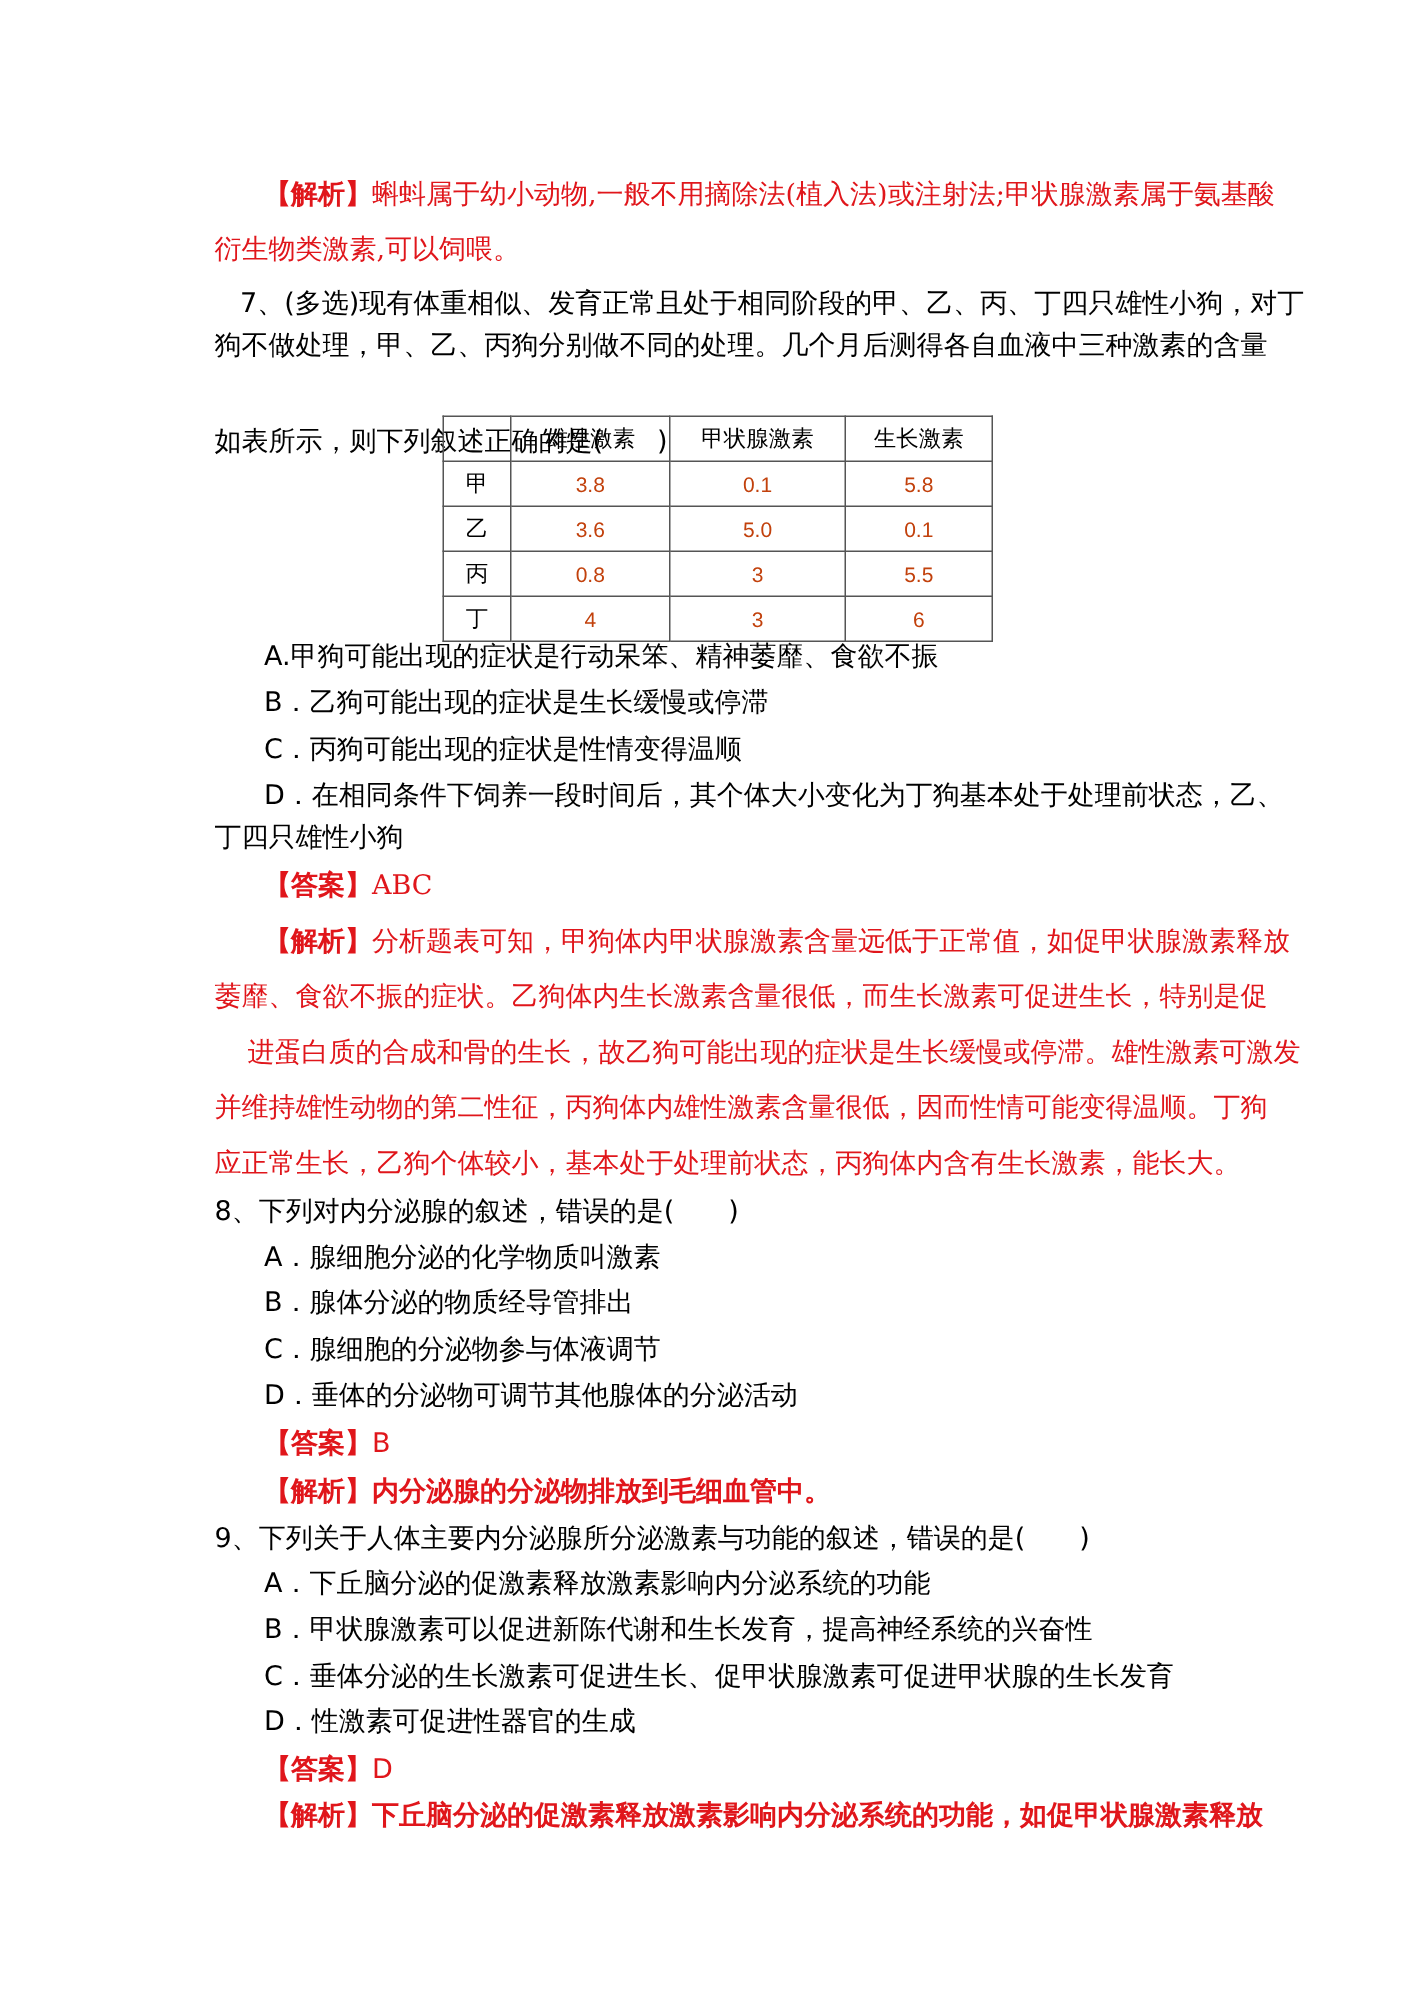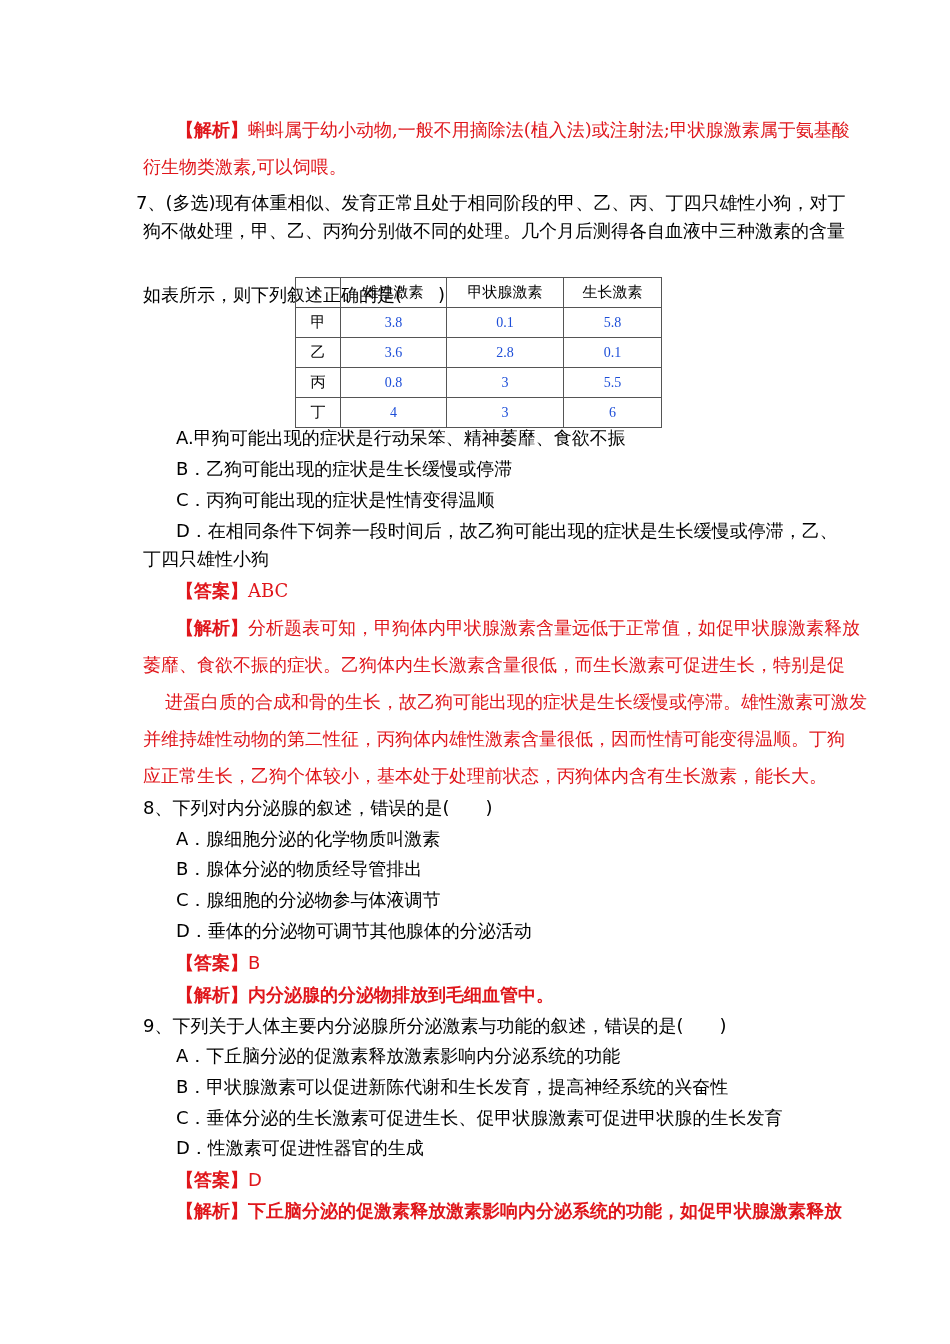--- a/index.html
+++ b/index.html
@@ -9,73 +9,73 @@
     .red { color: #e0161b; }
     .serif { font-family: "DejaVu Serif", "Liberation Serif", serif; }
     .bracket { font-weight: bold; }
     table.data { position: absolute; left: 295px; top: 277px; border-collapse: collapse;
                  font-size: 15px; }
     table.data td { border: 1px solid #555; height: 29px; padding: 0; text-align: center; }
     table.data td.c0 { width: 44px; }
     table.data td.c1 { width: 105px; }
     table.data td.c2 { width: 116px; }
     table.data td.c3 { width: 97px; }
-    table.data td.num { font-family: Liberation Serif, serif; font-size: 14px; color:#1d4ed8; }
+    table.data td.num { font-family: Liberation Sans, sans-serif; font-size: 14px; color:#c2410c; }
   </style>
 </head>
 <body>
 
 <div class="line red serif" style="left:176px; top:120px;">
   <span class="bracket">【解析】</span><span>蝌蚪属于幼小动物,一般不用摘除法(植入法)或注射法;甲状腺激素属于氨基酸</span>
 </div>
 <div class="line red serif" style="left:143px; top:157px;">衍生物类激素,可以饲喂。</div>
 
-<div class="line" style="left:136px; top:193px;">7、(多选)现有体重相似、发育正常且处于相同阶段的甲、乙、丙、丁四只雄性小狗，对丁</div>
+<div class="line" style="left:160px; top:193px;">7、(多选)现有体重相似、发育正常且处于相同阶段的甲、乙、丙、丁四只雄性小狗，对丁</div>
 <div class="line" style="left:143px; top:221px;">狗不做处理，甲、乙、丙狗分别做不同的处理。几个月后测得各自血液中三种激素的含量</div>
 <div class="line" style="left:143px; top:249px;margin-top:36px;">如表所示，则下列叙述正确的是(　　)</div>
 
 <table class="data">
   <tbody>
       <tr>
     <td class="c0"></td>
     <td class="c1">雄性激素</td>
     <td class="c2">甲状腺激素</td>
     <td class="c3">生长激素</td>
   </tr>
   <tr>
     <td class="c0">甲</td>
     <td class="c1 num">3.8</td>
     <td class="c2 num">0.1</td>
     <td class="c3 num">5.8</td>
   </tr>
   <tr>
     <td class="c0">乙</td>
     <td class="c1 num">3.6</td>
-    <td class="c2 num">2.8</td>
+    <td class="c2 num">5.0</td>
     <td class="c3 num">0.1</td>
   </tr>
   <tr>
     <td class="c0">丙</td>
     <td class="c1 num">0.8</td>
     <td class="c2 num">3</td>
     <td class="c3 num">5.5</td>
   </tr>
   <tr>
     <td class="c0">丁</td>
     <td class="c1 num">4</td>
     <td class="c2 num">3</td>
     <td class="c3 num">6</td>
   </tr>
 </tbody>
   </table>
 
 <div class="line" style="left:176px; top:428px;">A.甲狗可能出现的症状是行动呆笨、精神萎靡、食欲不振</div>
 <div class="line" style="left:176px; top:459px;">B．乙狗可能出现的症状是生长缓慢或停滞</div>
 <div class="line" style="left:176px; top:490px;">C．丙狗可能出现的症状是性情变得温顺</div>
-<div class="line" style="left:176px; top:521px;">D．在相同条件下饲养一段时间后，故乙狗可能出现的症状是生长缓慢或停滞，乙、</div>
+<div class="line" style="left:176px; top:521px;">D．在相同条件下饲养一段时间后，其个体大小变化为丁狗基本处于处理前状态，乙、</div>
 <div class="line" style="left:143px; top:549px;">丁四只雄性小狗</div>
 
 <div class="line red" style="left:176px; top:581px;">
   <span class="bracket">【答案】</span><span class="serif">ABC</span>
 </div>
 
 <div class="line red serif" style="left:176px; top:618px;">
   <span class="bracket">【解析】</span><span>分析题表可知，甲狗体内甲状腺激素含量远低于正常值，如促甲状腺激素释放</span>
 </div>
 <div class="line red serif" style="left:143px; top:655px;">萎靡、食欲不振的症状。乙狗体内生长激素含量很低，而生长激素可促进生长，特别是促</div>

